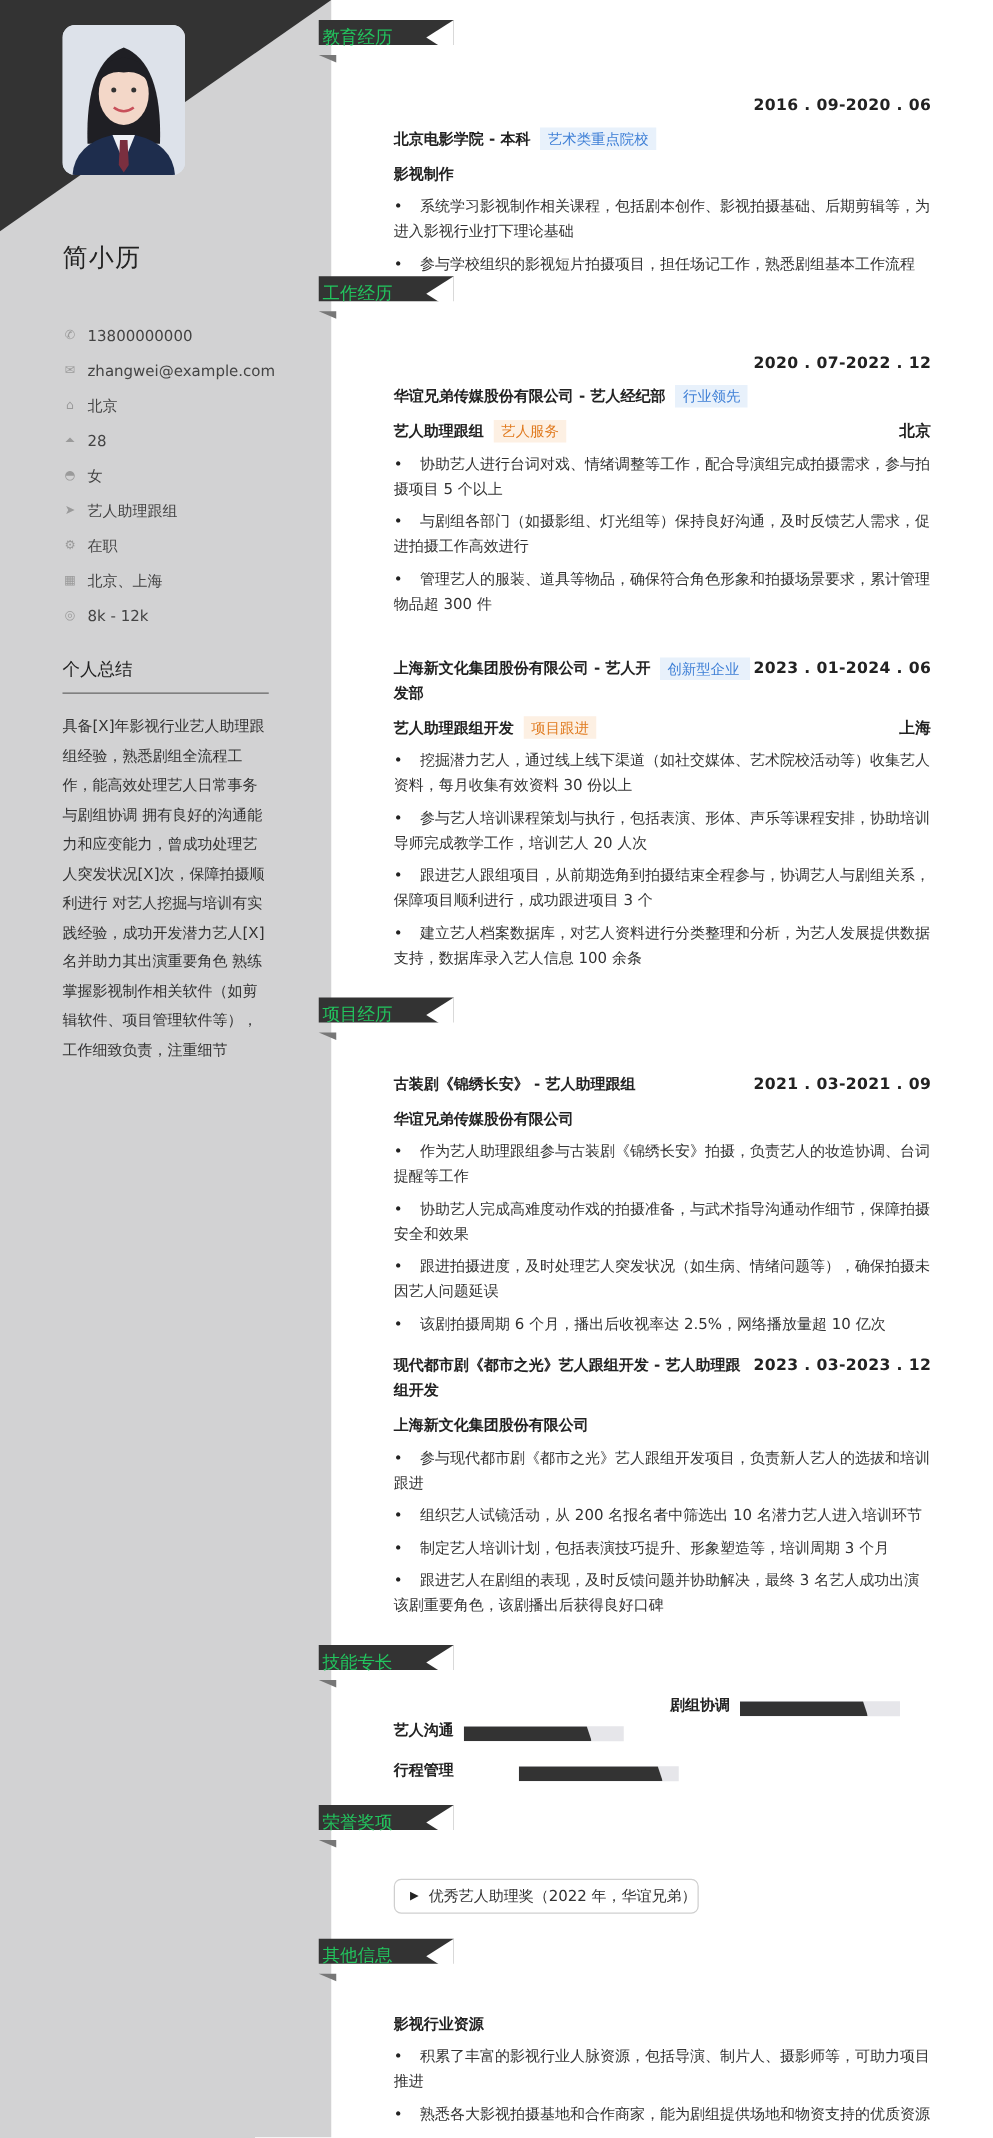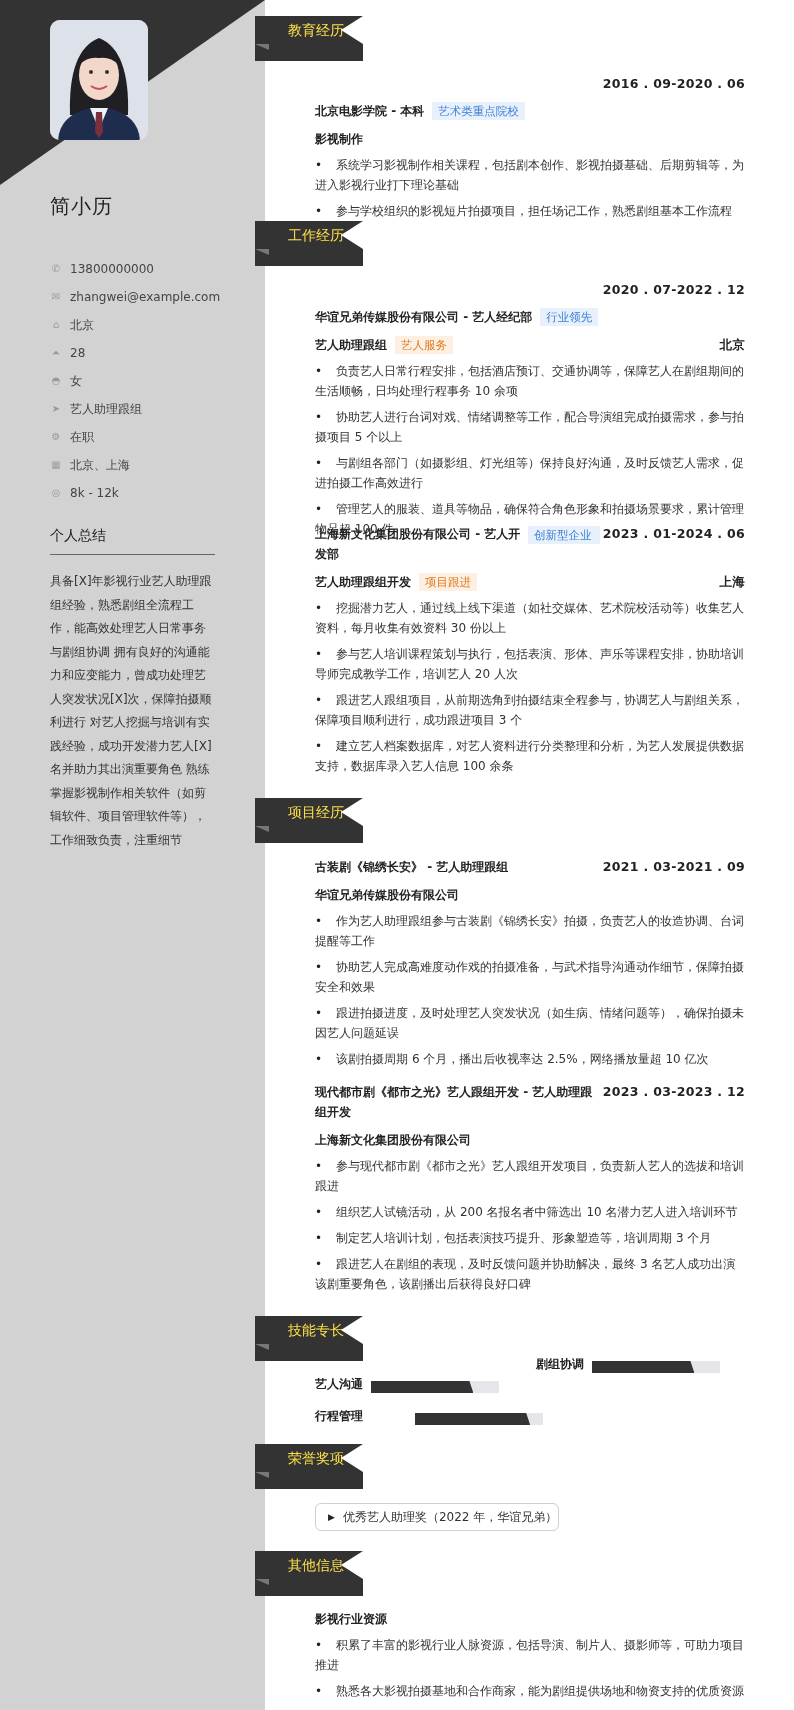--- a/index.html
+++ b/index.html
@@ -14,21 +14,21 @@
   .contact { position: absolute; left: 50px; top: 255px; width: 200px; }
   .contact-row { display: flex; align-items: center; height: 28px; font-size: 12px; color: #444; }
   .contact-row .ic { width: 12px; height: 12px; margin-right: 8px; color: #9a9a9a; font-size: 10px; line-height: 12px; text-align: center; }
 
   .summary-title { position: absolute; left: 50px; top: 527px; font-size: 14px; color: #222; }
   .summary-line { position: absolute; left: 50px; top: 554px; width: 165px; height: 1px; background: #666; }
   .summary-text { position: absolute; left: 50px; top: 570px; width: 165px; font-size: 12px; line-height: 23.5px; color: #333; }
 
   .main { position: absolute; left: 265px; top: 0; width: 529px; height: 1710px; }
   .ribbon { position: absolute; left: -10px; height: 28px; }
-  .ribbon .band { position: absolute; left: 0; top: 0; height: 45px; width: 108px; background: #333333; color: #fde047; font-size: 14px; line-height: 28px; padding-left: 33px; }
+  .ribbon .band { position: absolute; left: 0; top: 0; height: 20px; width: 108px; background: #333333; color: #22c55e; font-size: 14px; line-height: 28px; padding-left: 3px; }
   .ribbon .band::after { content: ""; position: absolute; right: 0; top: 0; border-top: 14px solid transparent; border-bottom: 14px solid transparent; border-right: 22px solid #ffffff; }
   .ribbon .fold { position: absolute; left: 0; top: 28px; width: 0; height: 0; border-top: 6px solid #777; border-left: 14px solid transparent; }
 
   .sec { position: absolute; left: 50px; width: 430px; }
   .row { display: flex; justify-content: space-between; align-items: flex-start; }
   .title { font-size: 12px; font-weight: bold; color: #222; line-height: 20px; }
   .date { font-size: 12.5px; font-weight: bold; color: #222; line-height: 20px; white-space: nowrap; letter-spacing: 0.3px; }
   .tag { display: inline-block; font-size: 11.5px; line-height: 18px; padding: 0 6px; margin-left: 8px; font-weight: normal; }
   .tag.blue { background: #e8f1fb; color: #3e7fd6; margin-top: 28px; }
   .tag.orange { background: #fdf0e3; color: #e07a1f; }
@@ -141,24 +141,23 @@
       </div>
       <div class="date">2020 . 07-2022 . 12</div>
     </div>
     <div class="row" style="margin-top:8px;">
       <div class="title">
         <span>艺人助理跟组</span><span class="tag orange">艺人服务</span>
       </div>
       <div class="date">北京</div>
     </div>
     <ul>
-      <li>负责艺人日常行程安排，包括酒店预订、交通协调等，保障艺人在剧组期间的生活顺畅，日均处理行程事务 10 余项</li>
       <li>协助艺人进行台词对戏、情绪调整等工作，配合导演组完成拍摄需求，参与拍摄项目 5 个以上</li>
       <li>与剧组各部门（如摄影组、灯光组等）保持良好沟通，及时反馈艺人需求，促进拍摄工作高效进行</li>
-      <li>管理艺人的服装、道具等物品，确保符合角色形象和拍摄场景要求，累计管理物品超 100 件</li>
+      <li>管理艺人的服装、道具等物品，确保符合角色形象和拍摄场景要求，累计管理物品超 300 件</li>
     </ul>
   </div>
 
   <div class="sec" style="top:524px;">
     <div class="row">
       <div class="title" style="width:210px;">上海新文化集团股份有限公司 - 艺人开发部</div>
       <span class="tag blue" style="width:72px; margin-left:0; margin-top:2px;">创新型企业</span>
       <div class="date">2023 . 01-2024 . 06</div>
     </div>
     <div class="row" style="margin-top:8px;">

